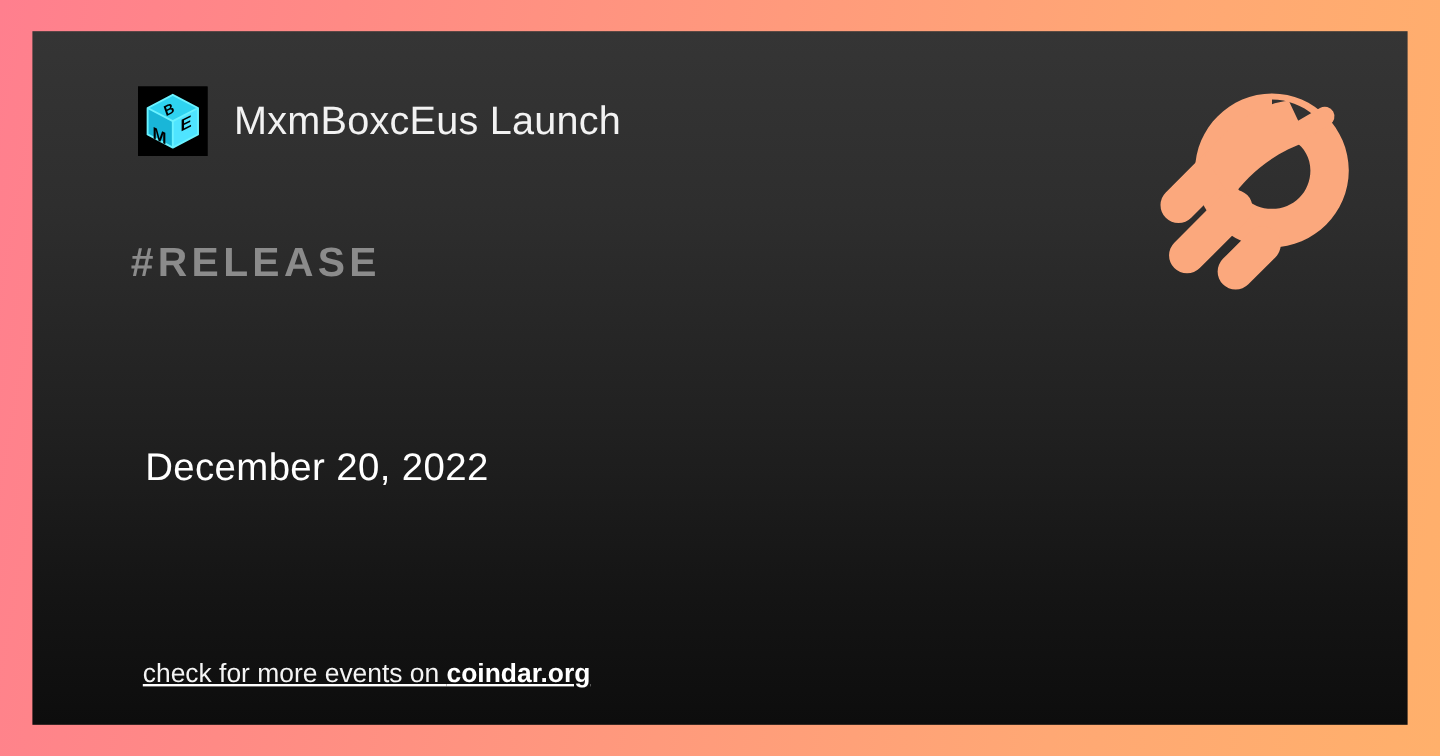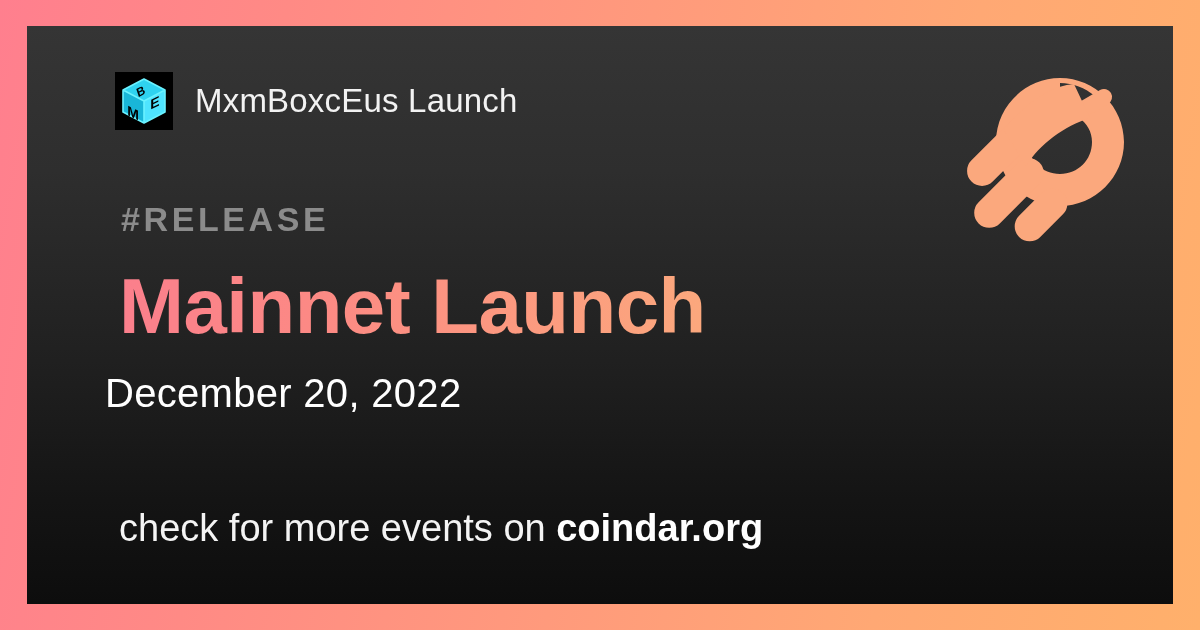--- a/index.html
+++ b/index.html
@@ -51,21 +51,21 @@
   
   .comet {
     position:absolute;
     right:45px; top:48px;
     width:164px; height:174px;
   }
 
   
   .tag {
     position:absolute;
-    left:94px; top:174px;
+    left:82px; top:174px;
     color:#8b8b8b;
     font-size:34px;
     font-weight:700;
     letter-spacing:3.6px;
   }
 
   
   .title {
     position:absolute;
     left:92px; top:240px;
@@ -77,35 +77,36 @@
     background:linear-gradient(90deg,#fb7f8c 0%,#fc8a84 35%,#fc9880 65%,#fba87d 100%);
     -webkit-background-clip:text;
     background-clip:text;
     color:transparent;
     -webkit-text-fill-color:transparent;
   }
 
   
   .date {
     position:absolute;
-    left:78px; top:345px;
+    left:94px; top:345px;
     color:#ffffff;
-    font-size:40px;
+    font-size:32px;
     font-weight:400;
     letter-spacing:0.3px;
     white-space:nowrap;
   }
 
   
   .footer {
     position:absolute;
-    left:92px; bottom:54px;
-    font-size:38px;
+    left:92px; bottom:30px;
+    font-size:22px;
     white-space:nowrap;
     color:#ffffff;
+    text-decoration:underline;
   }
   .footer .lead { font-weight:300; color:#f4f4f4; }
   .footer .brand { font-weight:700; color:#ffffff; }
 </style>
 </head>
 <body>
 
 <div class="frame">
   <div class="card">
 
@@ -153,21 +154,20 @@
         <rect x="2" y="104" width="86" height="30" rx="15" transform="rotate(-45 45 119)"></rect>
 
         <rect x="46" y="126" width="62" height="30" rx="15" transform="rotate(-45 77 141)"></rect>
 
         <path d="M40 56 C60 30 86 12 110 10 L126 44 C100 52 76 70 62 92 Z"></path>
       </g>
     </svg>
 
     <div class="tag">#RELEASE</div>
 
-    <h1 class="title">Mainnet Launch</h1>
 
     <div class="date">December 20, 2022</div>
 
     <div class="footer">
       <span class="lead">check for more events on </span><span class="brand">coindar.org</span>
     </div>
 
   </div>
 </div>
 

